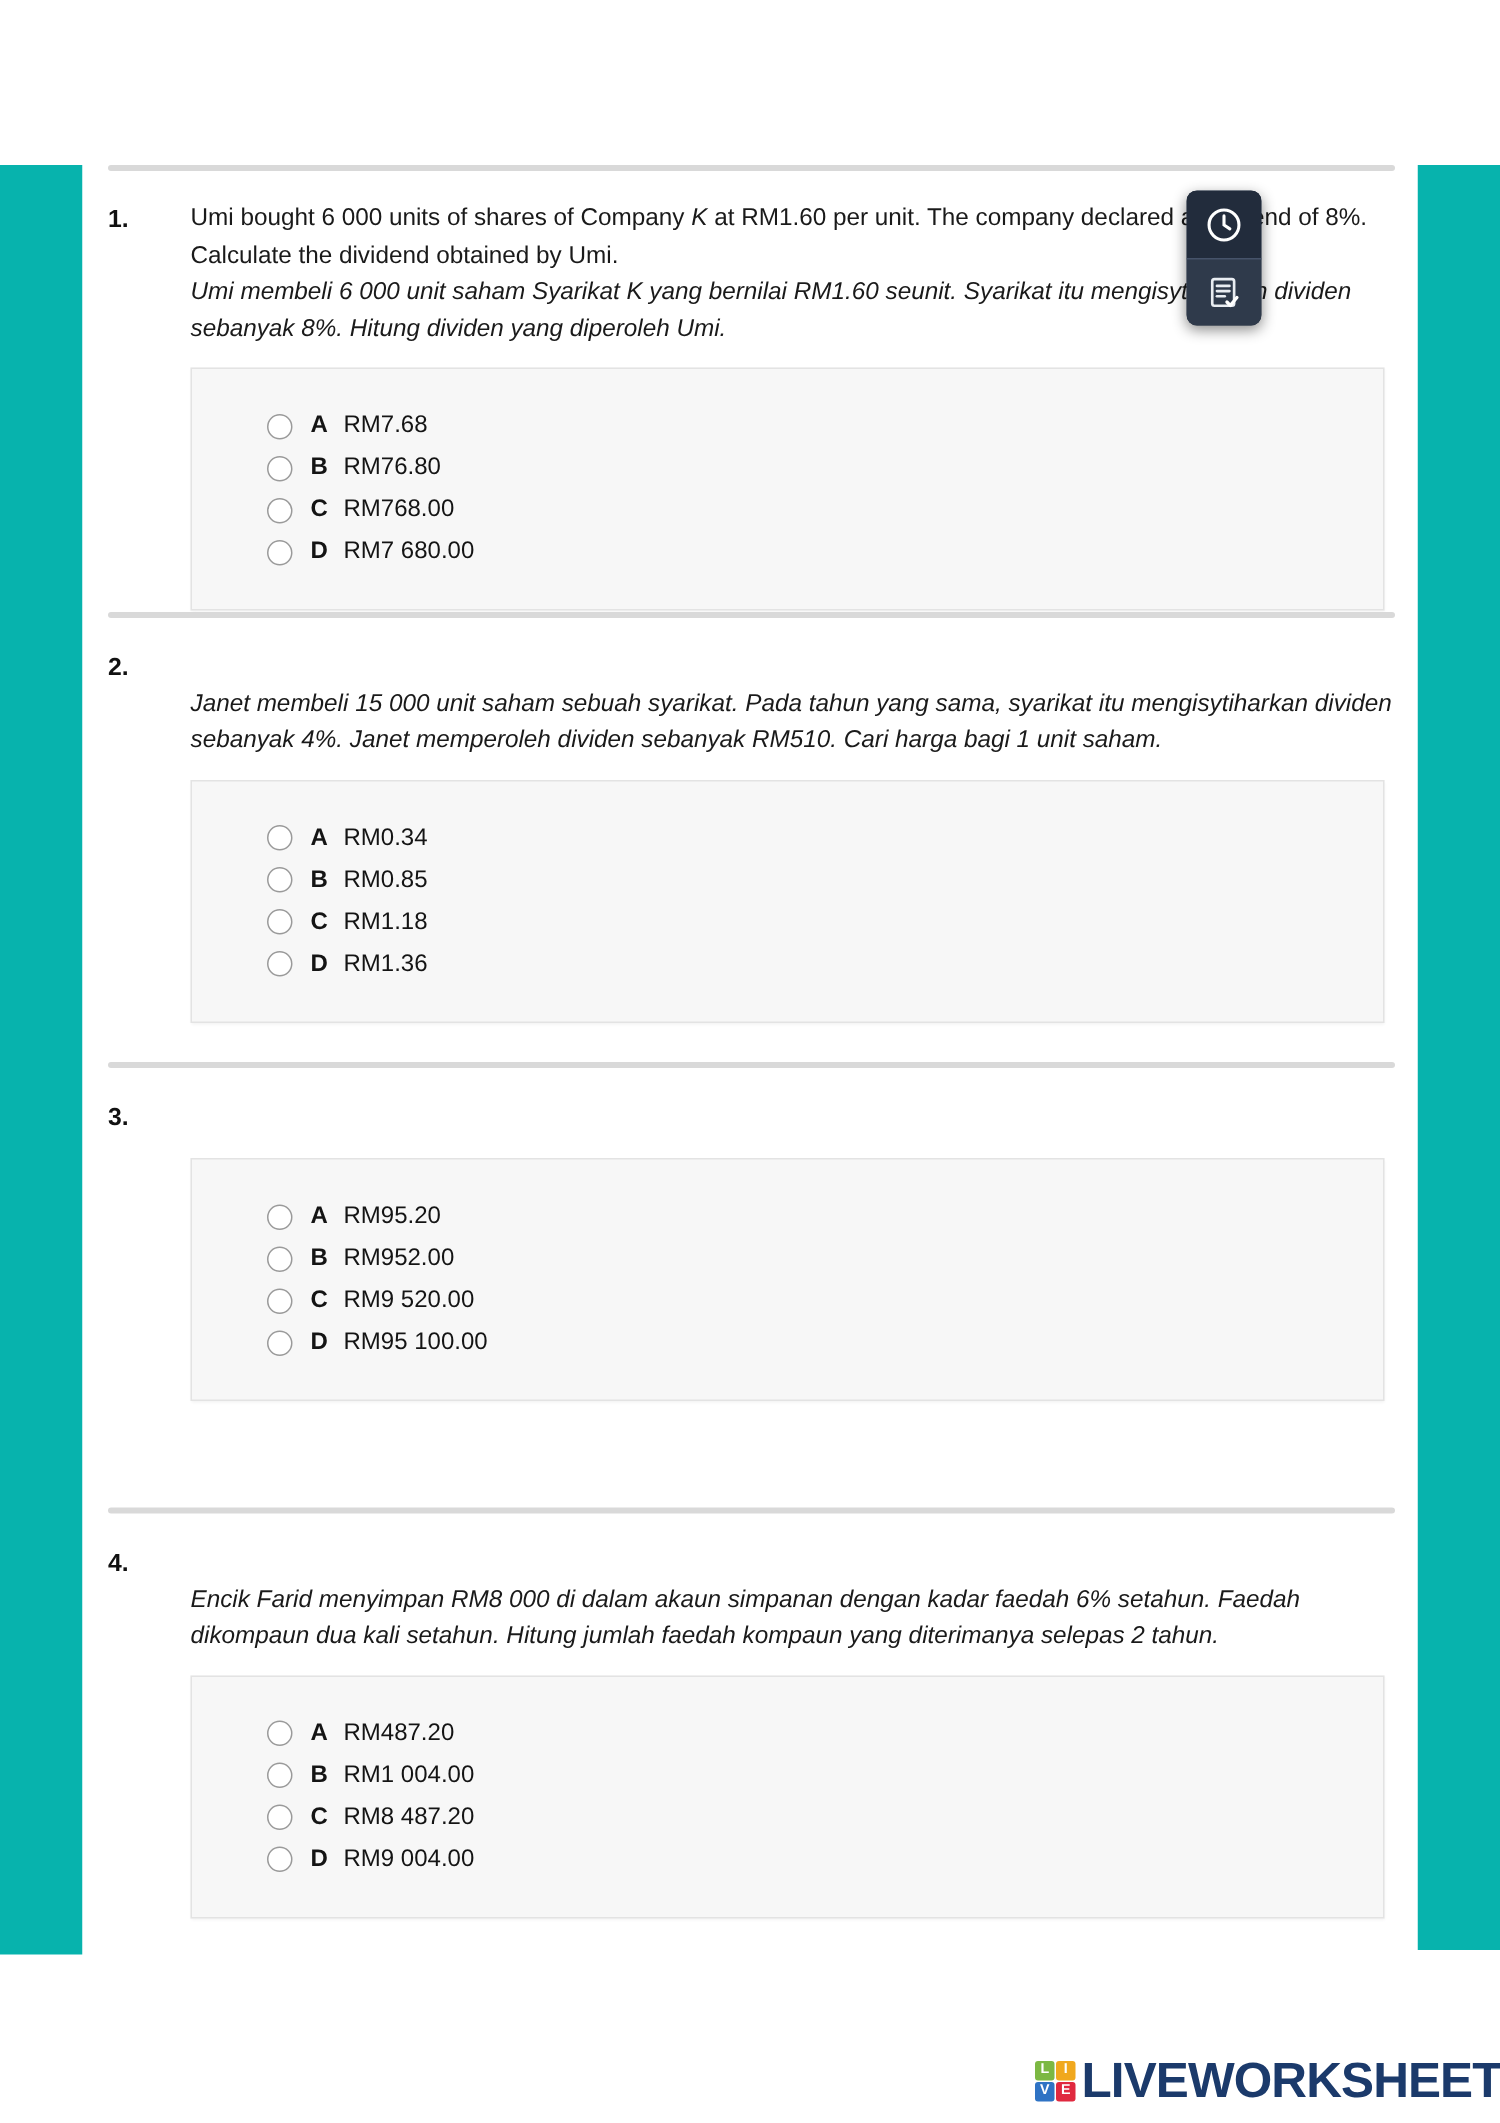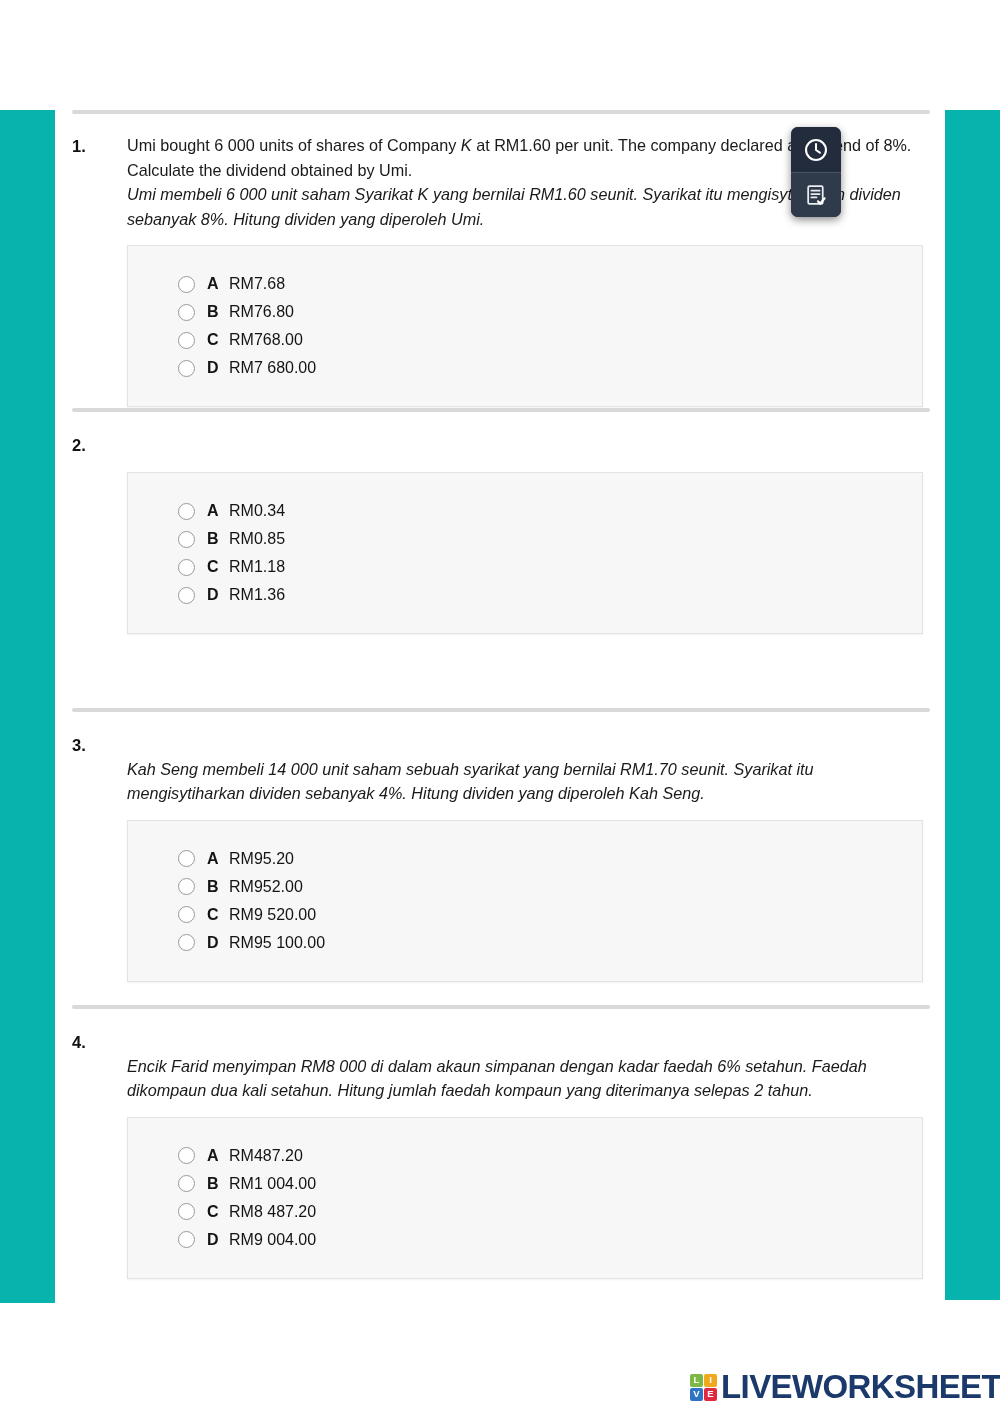--- a/index.html
+++ b/index.html
@@ -216,20 +216,21 @@
     </div>
   </div>
 
   <div class="divider" style="top:408px;"></div>
 
   <div class="question" style="top:432px;">
     <div class="q-row">
       <div class="q-num">2.</div>
       <div class="q-text">
         <br>
+        <span class="ms">Janet membeli 15 000 unit saham sebuah syarikat. Pada tahun yang sama, syarikat itu mengisytiharkan dividen sebanyak 4%. Janet memperoleh dividen sebanyak RM510. Cari harga bagi 1 unit saham.</span>
       </div>
     </div>
     <div class="answers">
       <div class="answer-row">
         <span class="radio"></span>
         <span class="opt-letter">A</span>
         <span class="opt-text">RM0.34</span>
       </div>
       <div class="answer-row">
         <span class="radio"></span>
@@ -249,21 +250,20 @@
     </div>
   </div>
 
   <div class="divider" style="top:708px;"></div>
 
   <div class="question" style="top:732px;">
     <div class="q-row">
       <div class="q-num">3.</div>
       <div class="q-text">
         <br>
-        <span class="ms">Kah Seng membeli 14 000 unit saham sebuah syarikat yang bernilai RM1.70 seunit. Syarikat itu mengisytiharkan dividen sebanyak 4%. Hitung dividen yang diperoleh Kah Seng.</span>
       </div>
     </div>
     <div class="answers">
       <div class="answer-row">
         <span class="radio"></span>
         <span class="opt-letter">A</span>
         <span class="opt-text">RM95.20</span>
       </div>
       <div class="answer-row">
         <span class="radio"></span>

